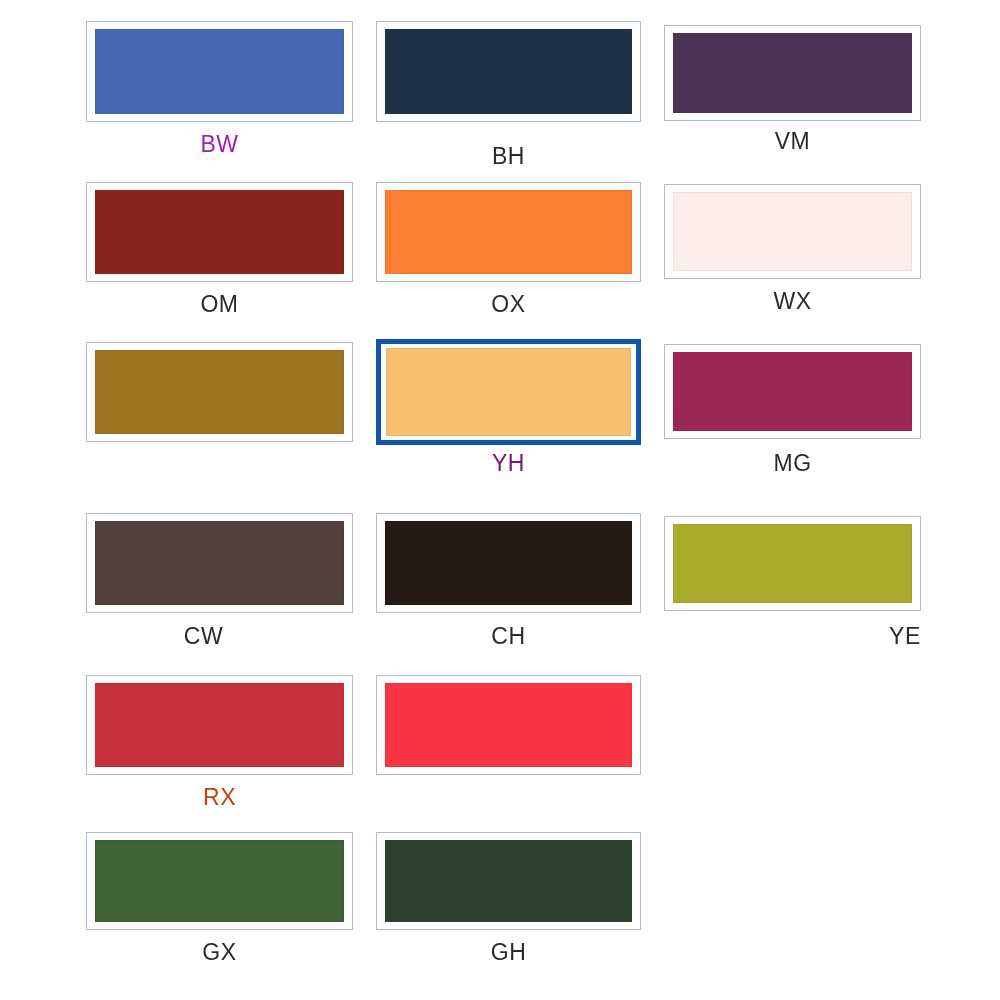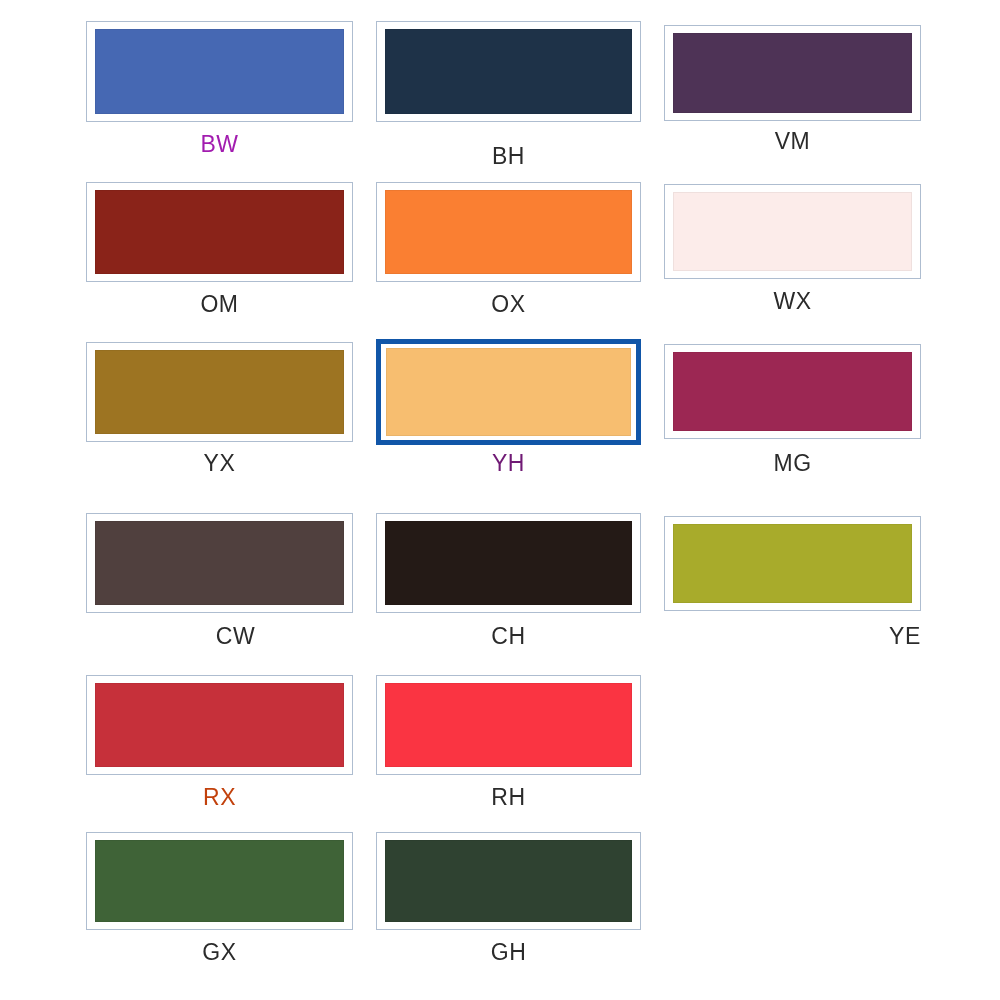--- a/index.html
+++ b/index.html
@@ -104,39 +104,38 @@
       <div class="swatch-frame">
         <div class="swatch-chip" title="#fcecea" style="--chip: #fcecea;"></div>
       </div>
     </div>
     <div class="swatch-label" style="left: 664px; top: 290px; width: 257px; color: rgb(43, 43, 43);">WX</div>
     <div class="swatch-cell" style="left: 86px; top: 342px; width: 267px; height: 100px;">
       <div class="swatch-frame">
         <div class="swatch-chip" title="#9d7422" style="--chip: #9d7422;"></div>
       </div>
     </div>
-    <div class="swatch-label" style="left: 86px; top: 452px; width: 267px; color: rgb(43, 43, 43);">YX</div>
     <div class="swatch-cell" style="left: 376px; top: 339px; width: 265px; height: 106px;">
       <div class="swatch-frame is-selected" style="--sel: #1156a8;">
         <div class="swatch-chip" title="#f7be70" style="--chip: #f7be70;"></div>
       </div>
     </div>
     <div class="swatch-label" style="left: 376px; top: 452px; width: 265px; color: #701a75;">YH</div>
     <div class="swatch-cell" style="left: 664px; top: 344px; width: 257px; height: 95px;">
       <div class="swatch-frame">
         <div class="swatch-chip" title="#9c2753" style="--chip: #9c2753;"></div>
       </div>
     </div>
     <div class="swatch-label" style="left: 664px; top: 452px; width: 257px; color: rgb(43, 43, 43);">MG</div>
     <div class="swatch-cell" style="left: 86px; top: 513px; width: 267px; height: 100px;">
       <div class="swatch-frame">
         <div class="swatch-chip" title="#50403e" style="--chip: #50403e;"></div>
       </div>
     </div>
-    <div class="swatch-label" style="left: 102px; top: 625px; width: 267px; color: rgb(43, 43, 43);">CW</div>
+    <div class="swatch-label" style="left: 70px; top: 625px; width: 267px; color: rgb(43, 43, 43);">CW</div>
     <div class="swatch-cell" style="left: 376px; top: 513px; width: 265px; height: 100px;">
       <div class="swatch-frame">
         <div class="swatch-chip" title="#241a16" style="--chip: #241a16;"></div>
       </div>
     </div>
     <div class="swatch-label" style="left: 376px; top: 625px; width: 265px; color: rgb(43, 43, 43);">CH</div>
     <div class="swatch-cell" style="left: 664px; top: 516px; width: 257px; height: 95px;">
       <div class="swatch-frame">
         <div class="swatch-chip" title="#a8ab2b" style="--chip: #a8ab2b;"></div>
       </div>
@@ -146,21 +145,20 @@
       <div class="swatch-frame">
         <div class="swatch-chip" title="#c6303a" style="--chip: #c6303a;"></div>
       </div>
     </div>
     <div class="swatch-label" style="left: 86px; top: 786px; width: 267px; color: #c2410c;">RX</div>
     <div class="swatch-cell" style="left: 376px; top: 675px; width: 265px; height: 100px;">
       <div class="swatch-frame">
         <div class="swatch-chip" title="#fa3442" style="--chip: #fa3442;"></div>
       </div>
     </div>
-    <div class="swatch-label" style="left: 376px; top: 786px; width: 265px; color: rgb(43, 43, 43);">RH</div>
     <div class="swatch-cell" style="left: 86px; top: 832px; width: 267px; height: 98px;">
       <div class="swatch-frame">
         <div class="swatch-chip" title="#3f6337" style="--chip: #3f6337;"></div>
       </div>
     </div>
     <div class="swatch-label" style="left: 86px; top: 941px; width: 267px; color: rgb(43, 43, 43);">GX</div>
     <div class="swatch-cell" style="left: 376px; top: 832px; width: 265px; height: 98px;">
       <div class="swatch-frame">
         <div class="swatch-chip" title="#2f4231" style="--chip: #2f4231;"></div>
       </div>

